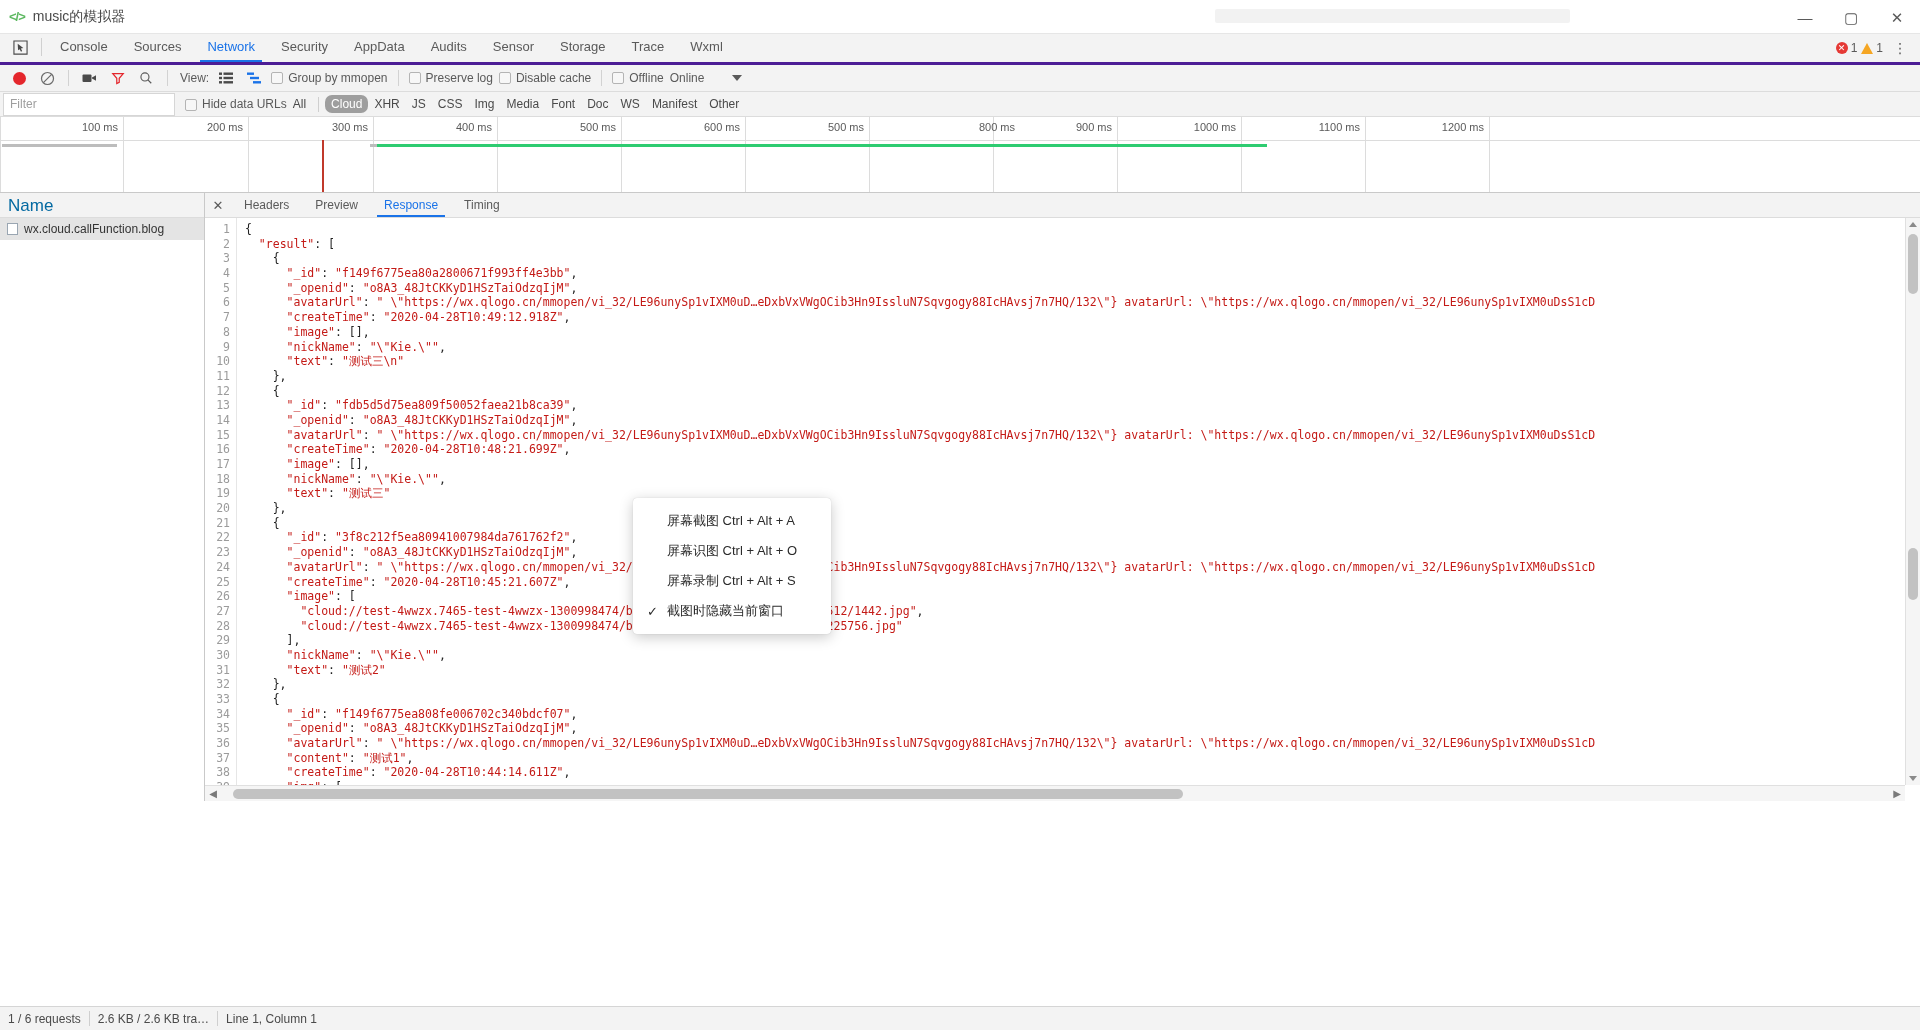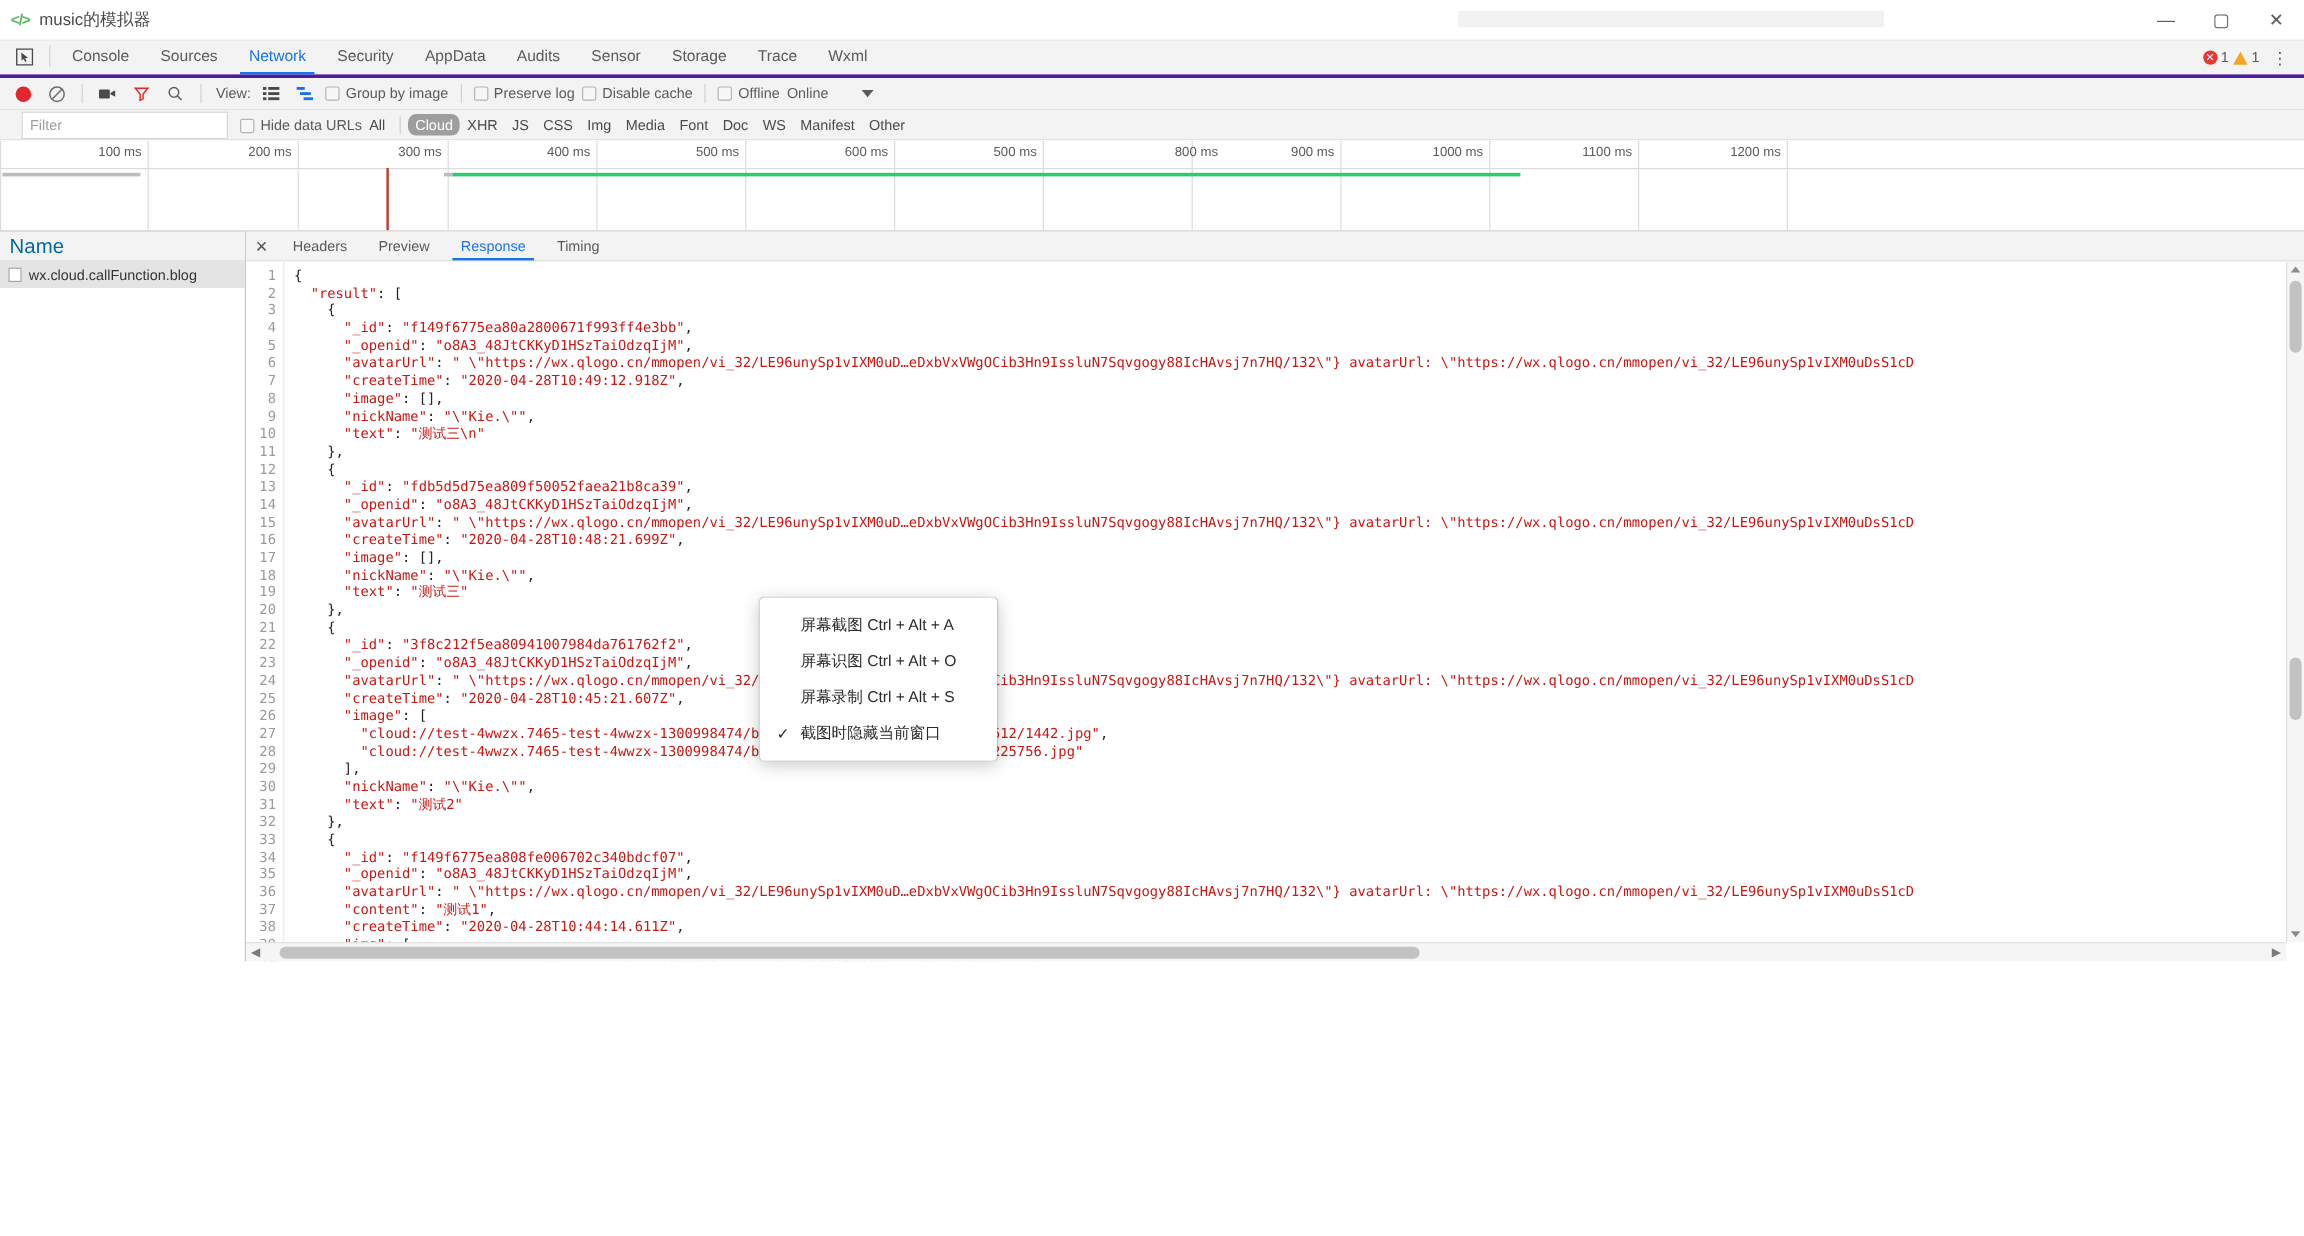--- a/index.html
+++ b/index.html
@@ -91,21 +91,21 @@
   .chk-wrap { display: flex; align-items: center; gap: 5px; font-size: 12px; color: #5a5a5a; }
   .online-sel { display: flex; align-items: center; gap: 28px; font-size: 12px; color: #5a5a5a; }
   .caret-dn { width:0;height:0;border-left:5px solid transparent;border-right:5px solid transparent;border-top:6px solid #5a5a5a; }
 
   
   .filter-row {
     height: 25px; display: flex; align-items: center;
     background: #f3f3f3; border-bottom: 1px solid #dcdcdc;
   }
   .filter-input {
-    width: 172px; height: 23px; margin-left: 18px;
+    width: 172px; height: 23px; margin-left: 3px;
     border: 1px solid #d6d6d6; background: #fff;
     font-size: 12px; color: #9a9a9a; padding: 0 6px;
     font-family: "Liberation Sans", sans-serif;
   }
   .filter-input::placeholder { color: #9e9e9e; }
   .hide-urls { display:flex; align-items:flex-end; gap:5px; margin-left:10px; font-size:12px; color:#5a5a5a; }
   .type-sep { width:1px; height:15px; background:#cfcfcf; margin:0 6px; }
   .ftype {
     font-size: 12px; color: #4a4a4a; padding: 2px 6px; border-radius: 7px;
     white-space: nowrap;
@@ -299,21 +299,21 @@
     </div>
     <div class="ico">
       <svg width="14" height="12" viewBox="0 0 14 12">
         <rect x="0" y="0.5" width="7" height="2.4" fill="#1a73e8"></rect>
         <rect x="3" y="4.8" width="9" height="2.4" fill="#1a73e8"></rect>
         <rect x="6" y="9.1" width="8" height="2.4" fill="#1a73e8"></rect>
       </svg>
     </div>
     <div class="chk-wrap">
       <span class="chk"></span>
-      <span>Group by image</span>
+      <span>Group by mmopen</span>
     </div>
     <div class="v-sep"></div>
     <div class="chk-wrap">
       <span class="chk"></span>
       <span>Preserve log</span>
     </div>
     <div class="chk-wrap">
       <span class="chk"></span>
       <span>Disable cache</span>
     </div>
@@ -473,14 +473,21 @@
     </div>
     <div class="ctx-item">
       <span>屏幕录制 Ctrl + Alt + S</span>
     </div>
     <div class="ctx-item">
       <span class="ctx-check">✓</span>
       <span>截图时隐藏当前窗口</span>
     </div>
   </div>
 
+  <div class="statusbar">
+    <span class="sb-seg">1 / 6 requests</span>
+    <span class="sb-div"></span>
+    <span class="sb-seg">2.6 KB / 2.6 KB tra…</span>
+    <span class="sb-div"></span>
+    <span class="sb-seg">Line 1, Column 1</span>
+  </div>
 
 </div>
 
 </body></html>

